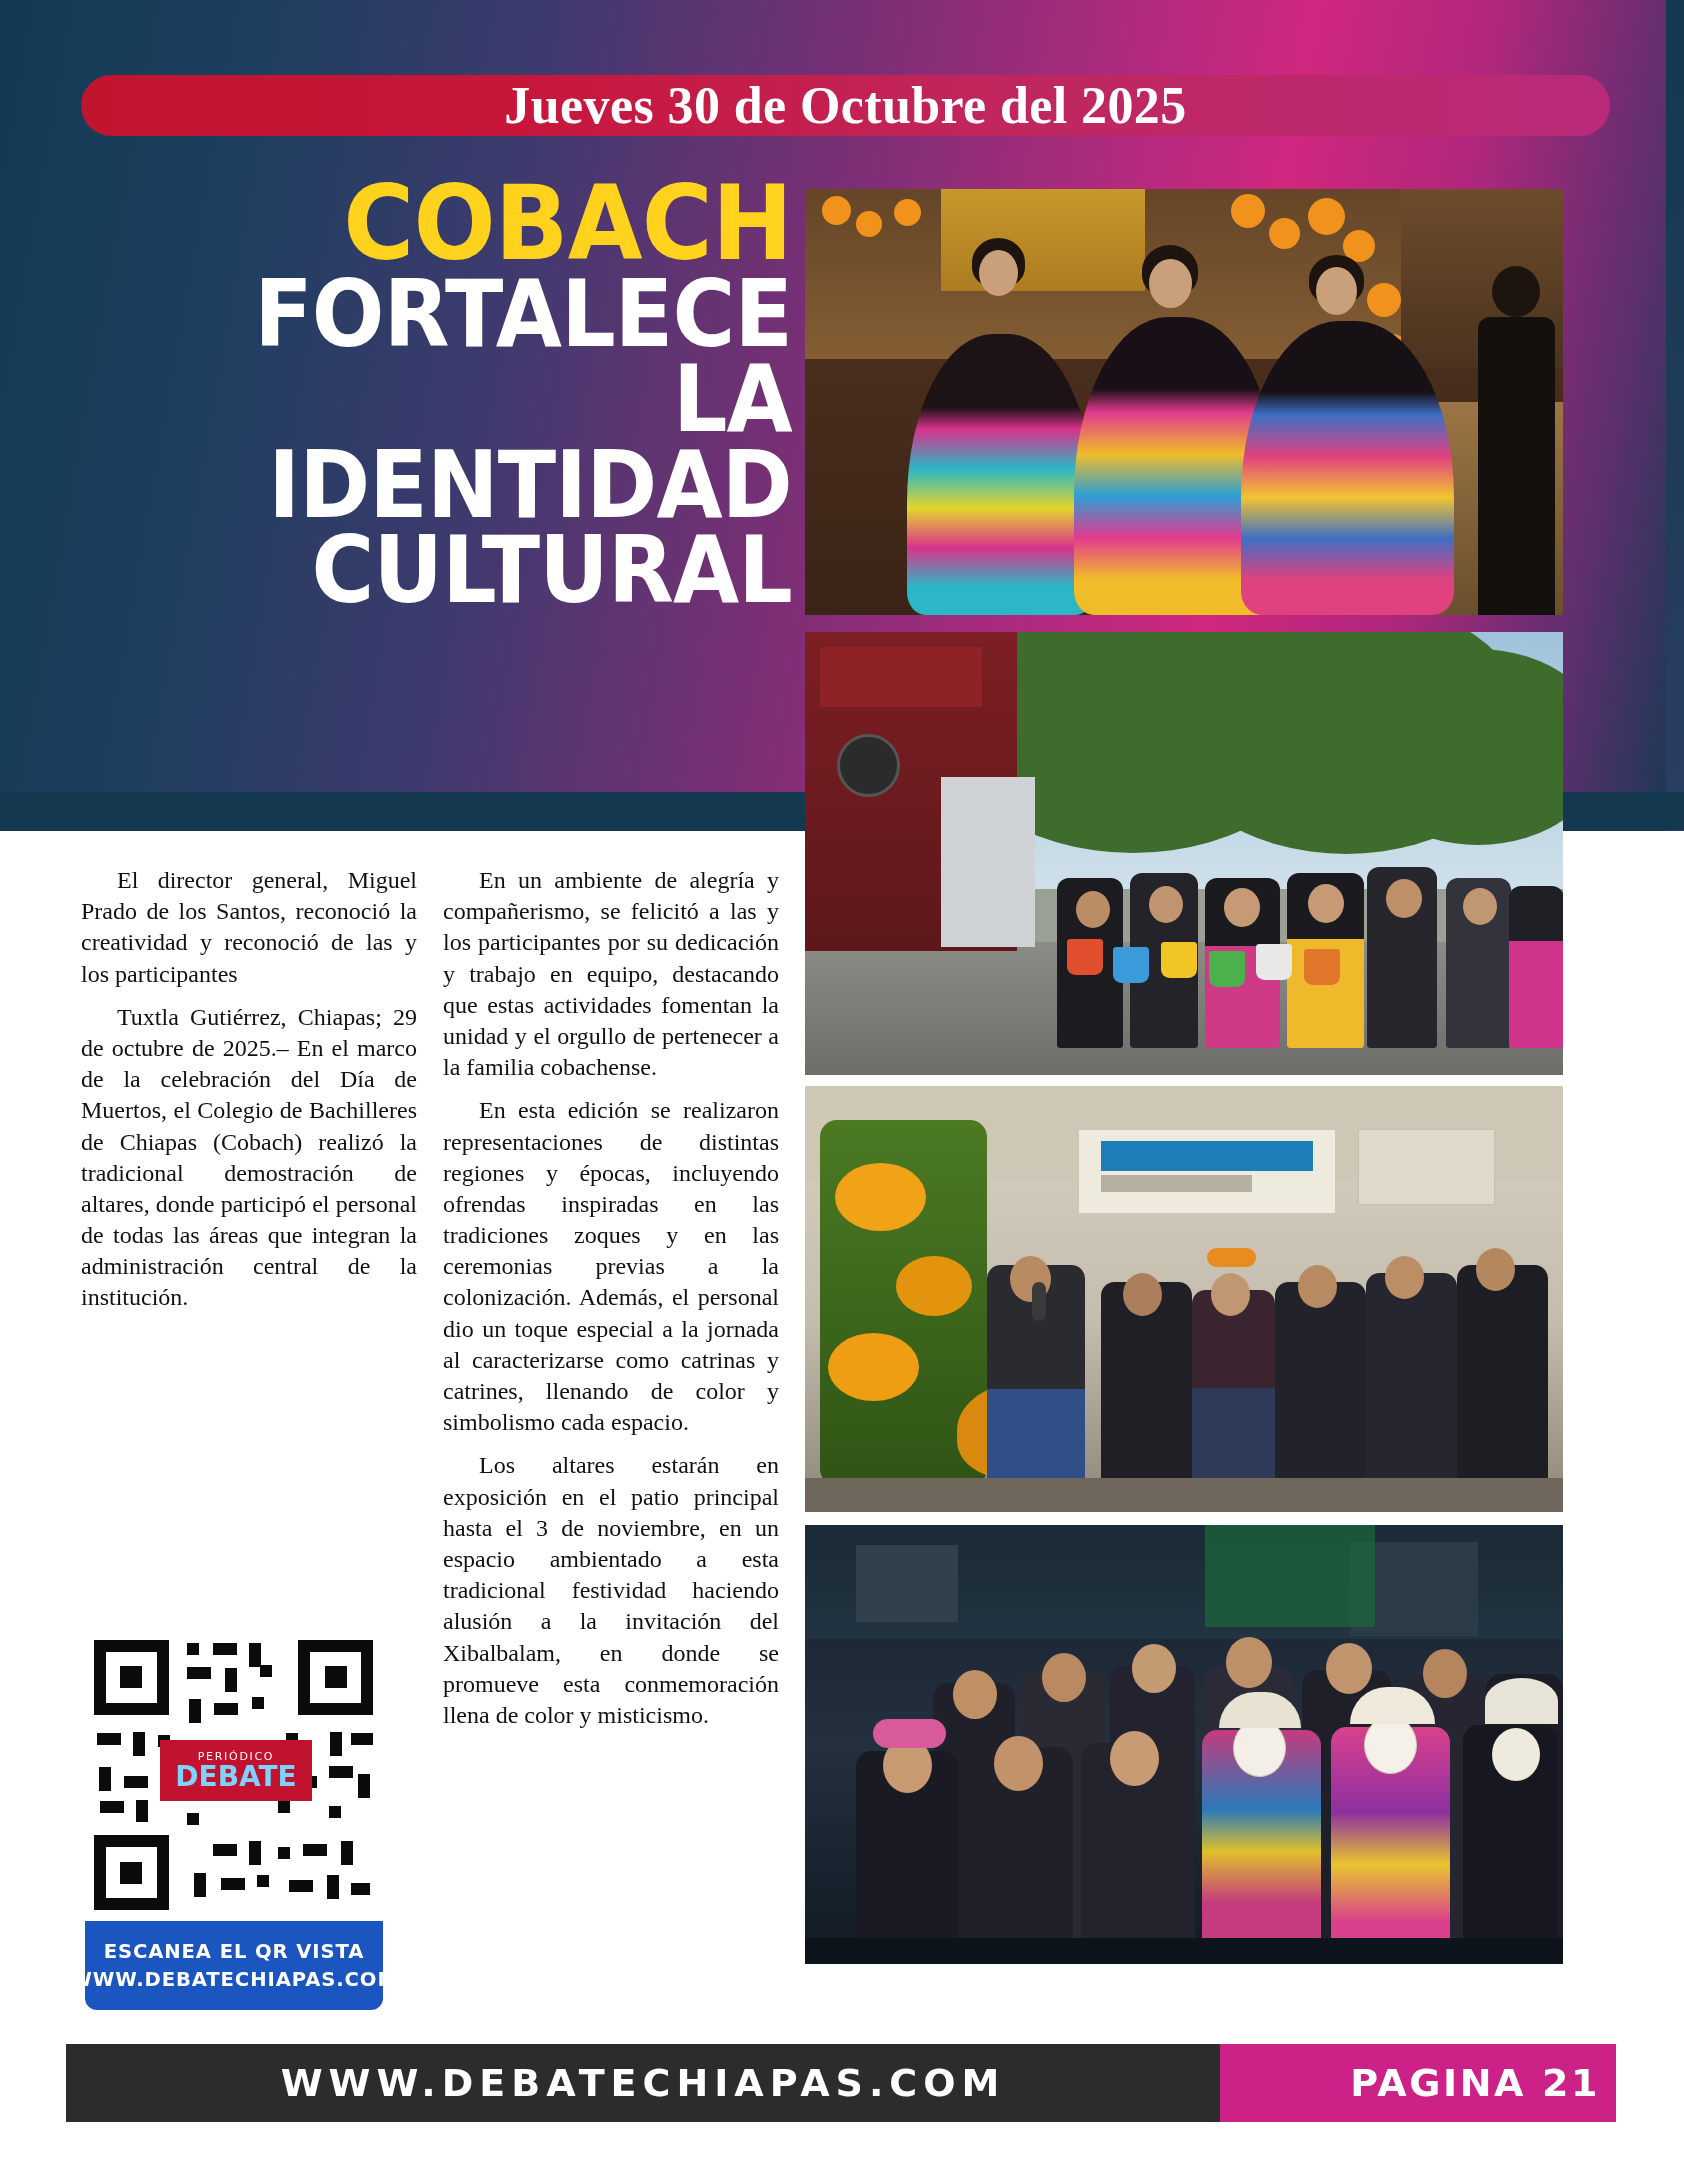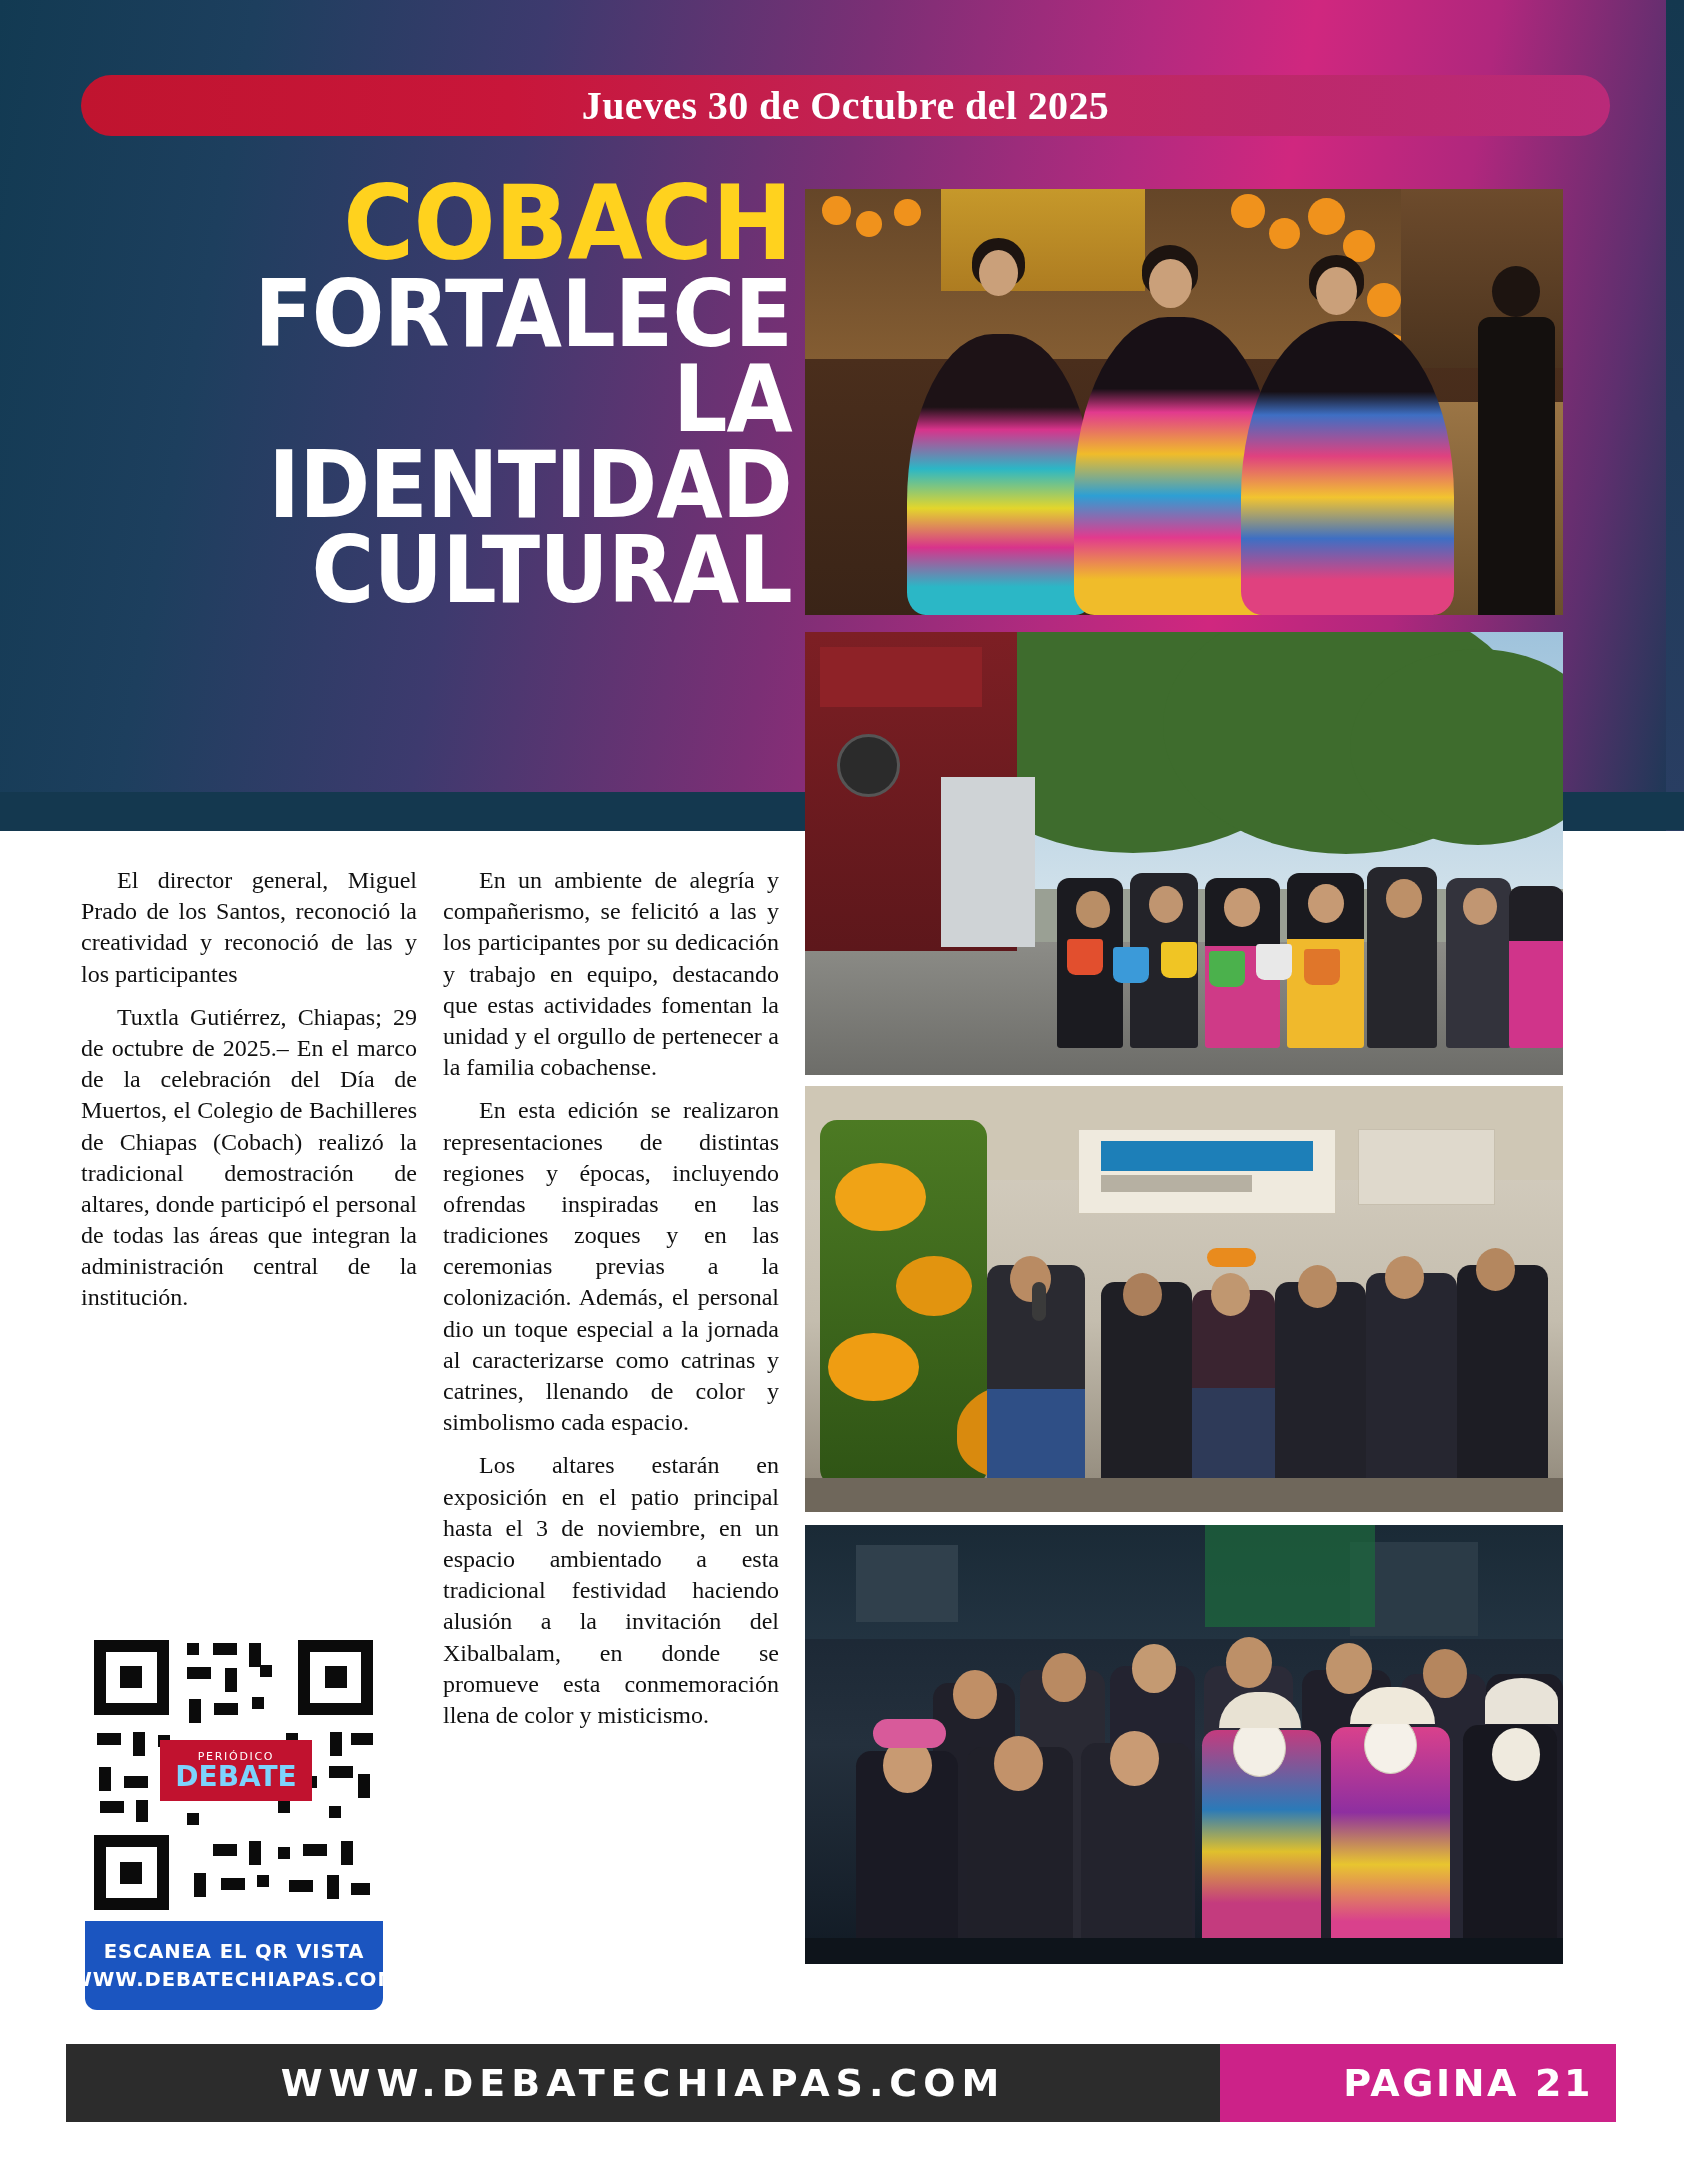--- a/index.html
+++ b/index.html
@@ -54,21 +54,21 @@
     left: 81px; top: 75px;
     width: 1529px; height: 61px;
     background: linear-gradient(90deg, #c0142f 0%, #c8163a 28%, #c0275f 62%, #b92a79 100%);
     border-radius: 31px;
     display:flex; align-items:center; justify-content:center;
   }
   .date-ribbon span {
     color:#ffffff;
     font-family:"Liberation Serif", serif;
     font-weight:700;
-    font-size:40px;
+    font-size:52px;
     letter-spacing:0.4px;
   }
 
   
   .headline {
     position:absolute;
     left:85px; top:175px;
     width:707px;
   }
   .headline div {
@@ -203,21 +203,21 @@
     font-family:"DejaVu Sans", sans-serif;
     font-weight:bold;
     font-size:38px;
     letter-spacing:6px;
   }
   .footer-right {
     position:absolute; left:1154px; top:0;
     width:396px; height:78px;
     background:#cc2288;
     display:flex; align-items:center; justify-content:flex-end;
-    padding-right:23px;
+    padding-right:16px;
   }
   .footer-right span {
     color:#ffffff;
     font-family:"DejaVu Sans", sans-serif;
     font-weight:bold;
     font-size:38px;
     letter-spacing:2.6px;
   }
 
   

